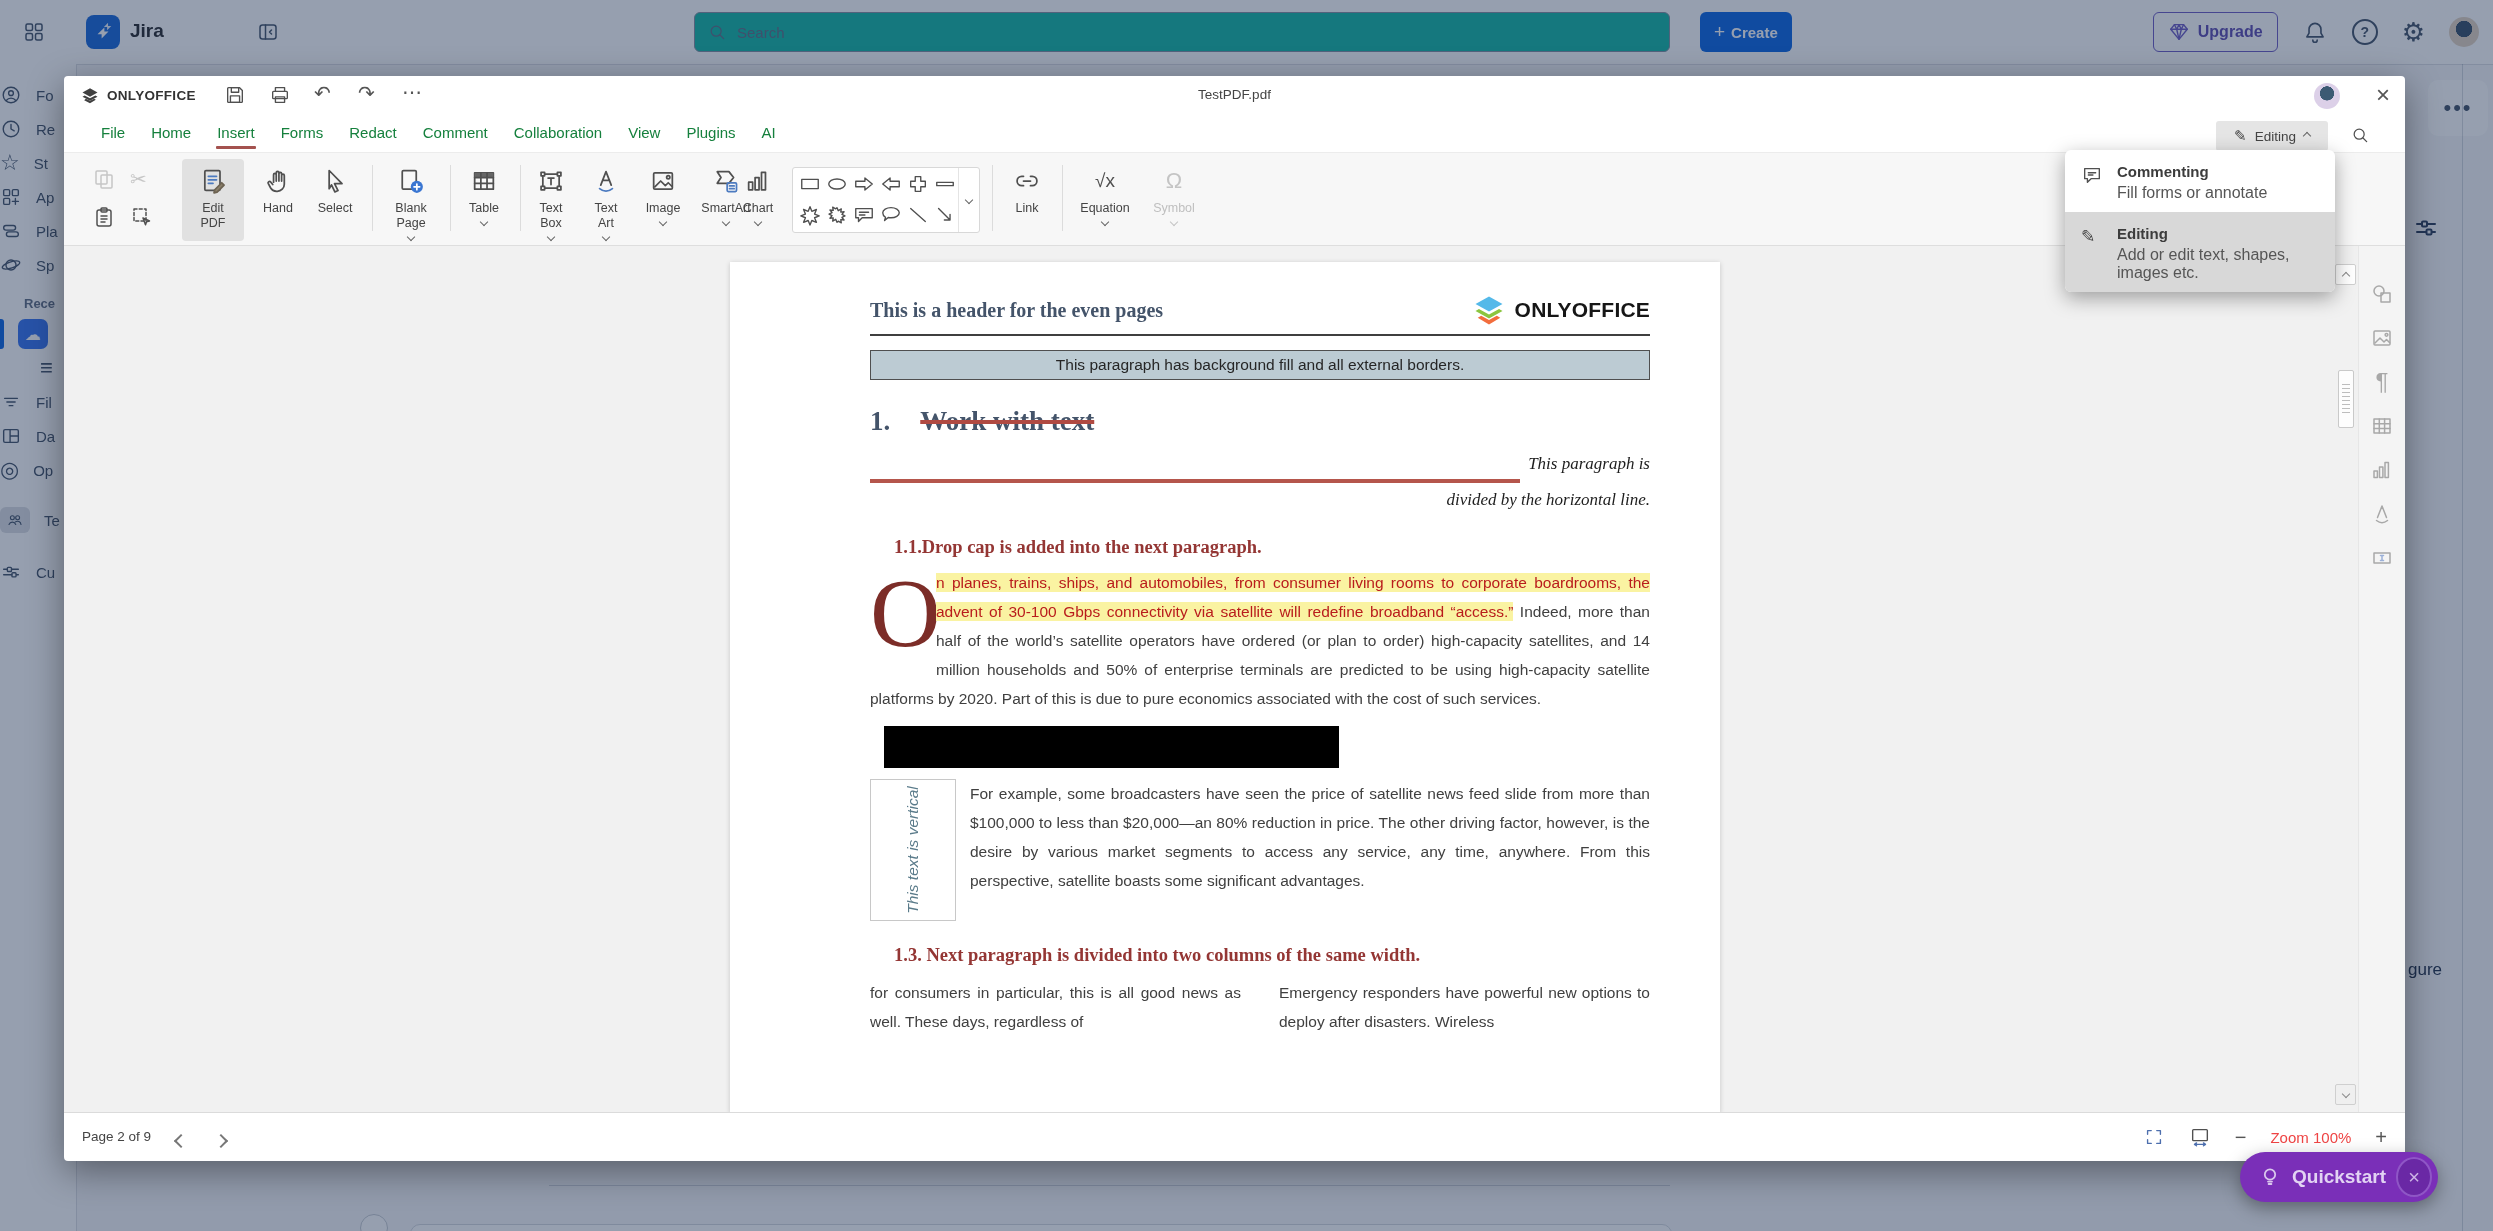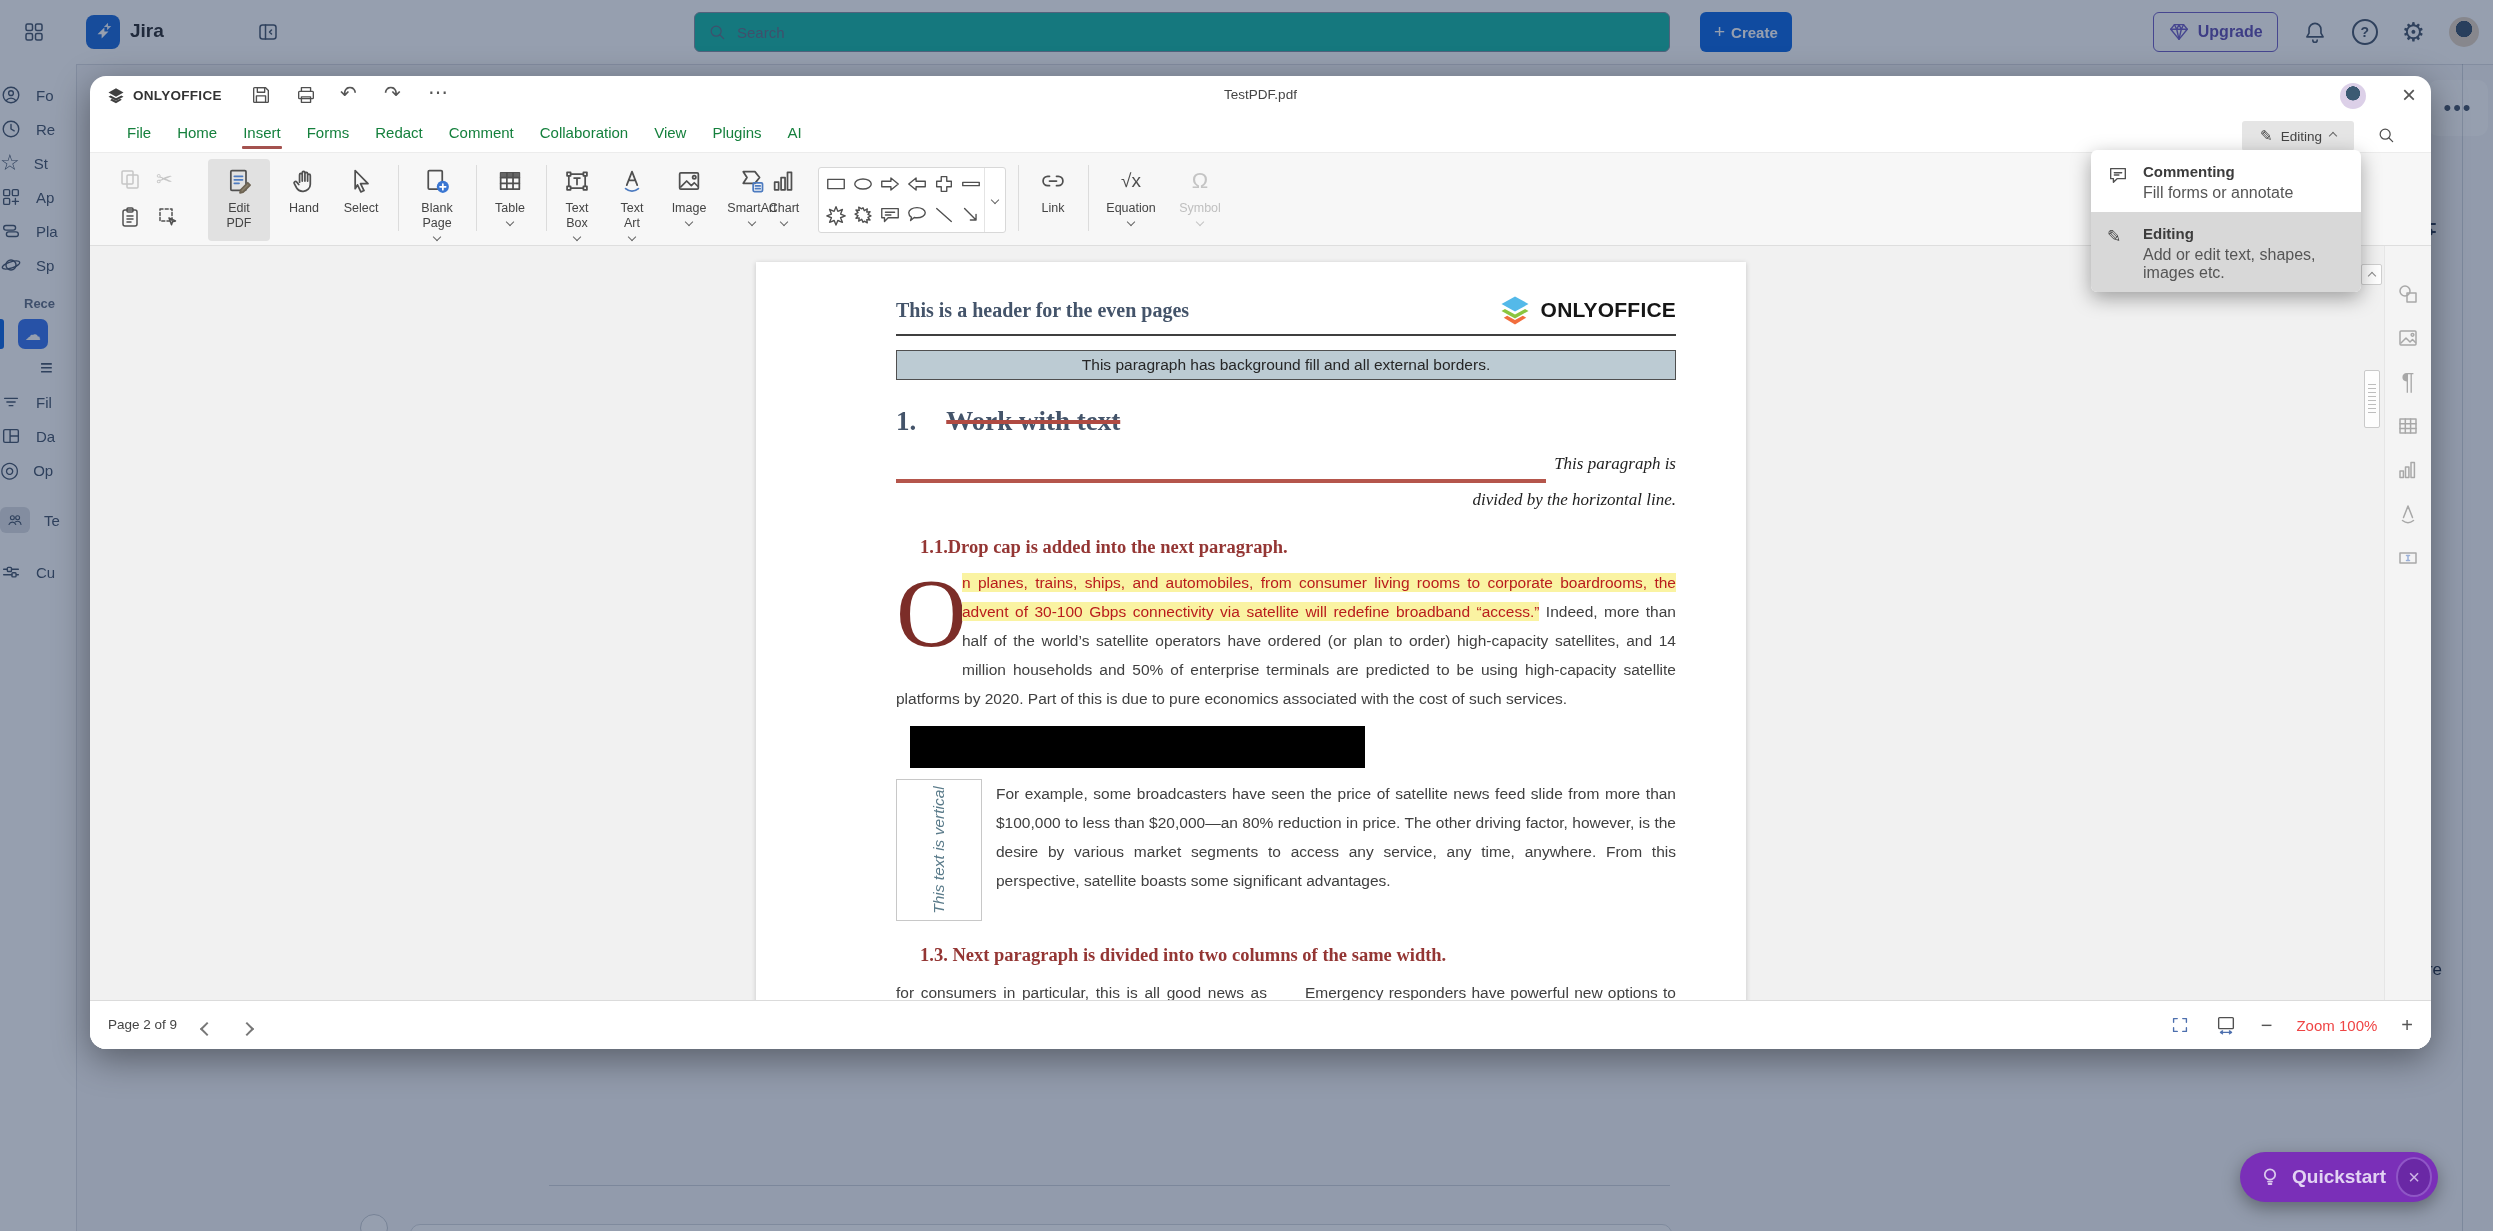--- a/index.html
+++ b/index.html
@@ -42,21 +42,21 @@
   .frag-card{position:absolute;left:410px;top:1224px;width:1260px;height:40px;background:#fff;border:1px solid #D5D9DF;border-radius:10px}
   .frag-line{position:absolute;left:549px;top:1185px;width:1121px;height:1px;background:#D0D4DA}
   .frag-circ{position:absolute;left:360px;top:1214px;width:26px;height:26px;border-radius:50%;background:#fff;border:1px solid #C7CCD3}
   .frag-div{position:absolute;left:2462px;top:64px;width:1px;height:1167px;background:rgba(9,30,66,.16)}
   .frag-gure{position:absolute;left:2408px;top:960px;font-size:17px;color:#24334F}
 
   
   .overlay{position:absolute;inset:0;background:rgba(23,43,77,.45);z-index:5}
 
   
-  .modal{position:absolute;left:90px;top:76px;width:2341px;height:973px;background:#fff;border-radius:16px;
+  .modal{position:absolute;left:64px;top:76px;width:2341px;height:1085px;background:#fff;border-radius:4px;
          box-shadow:0 10px 36px rgba(0,0,0,.4);z-index:10;overflow:hidden}
   .mhead{position:absolute;left:0;top:0;width:100%;height:40px}
   .brand{position:absolute;left:16px;top:9px;display:flex;align-items:center;gap:7px;font-size:13.5px;font-weight:700;color:#333;letter-spacing:.3px}
   .htool{position:absolute;top:8px;color:#555}
   .mtitle{position:absolute;left:0;right:0;top:11px;text-align:center;font-size:13.5px;color:#444}
   .mavatar{position:absolute;left:2250px;top:7px;width:26px;height:26px;border-radius:50%;
            background:radial-gradient(circle at 50% 40%,#3c5a73 34%,#dcd0e8 36%)}
   .mclose{position:absolute;left:2312px;top:5px;font-size:24px;color:#555;line-height:28px}
   .mmenu{position:absolute;left:24px;top:40px;height:36px;display:flex;align-items:center}
   .mi{font-size:15px;color:#15803d;padding:0 13px;height:36px;line-height:34px;position:relative}

